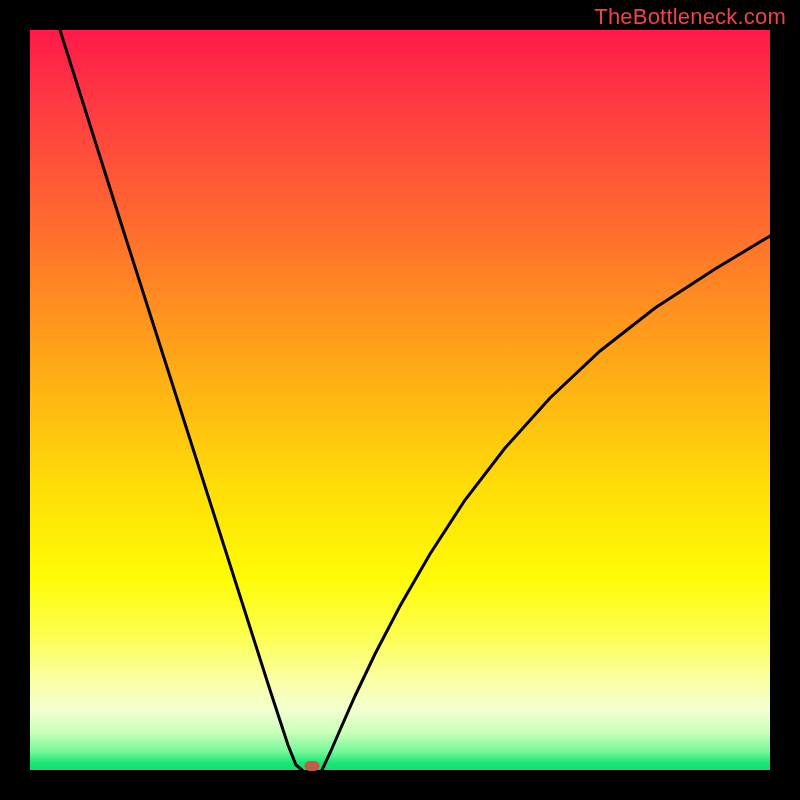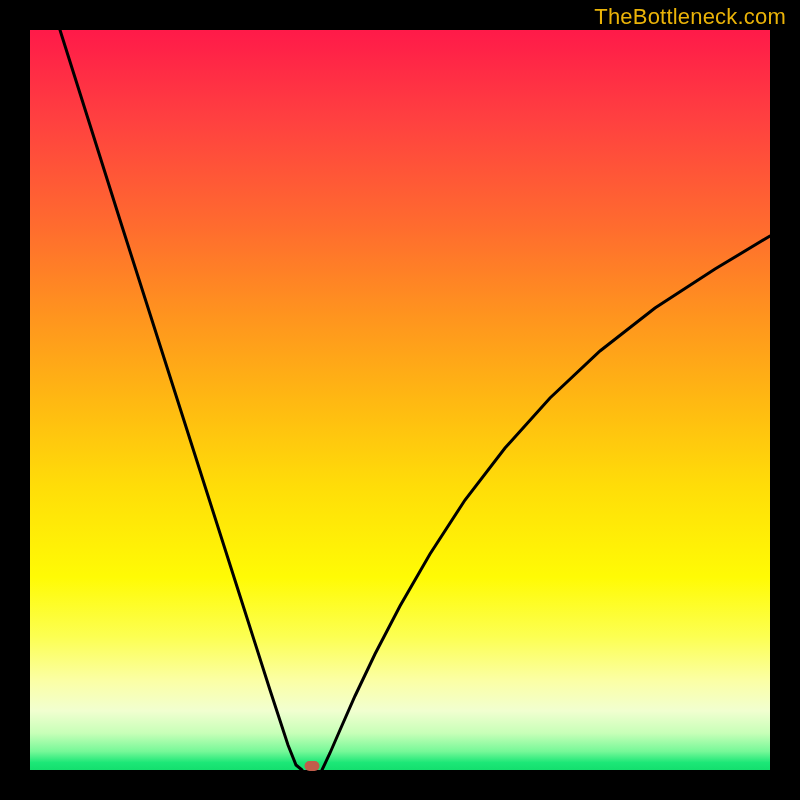--- a/index.html
+++ b/index.html
@@ -49,21 +49,21 @@
     border-radius: 5px;
     background: #c05d4b;
     transform: translate(-50%, -50%);
   }
   .watermark {
     position: absolute;
     top: 4px;
     right: 14px;
     font-family: Arial, Helvetica, sans-serif;
     font-size: 22px;
-    color: #eab308;
+    color: #ef4444;
     letter-spacing: 0.2px;
   }
 </style>
 </head>
 <body>
 
 <div class="frame">
   <div class="plot-area">
 
     <svg class="curve" viewBox="0 0 740 740" preserveAspectRatio="none">

